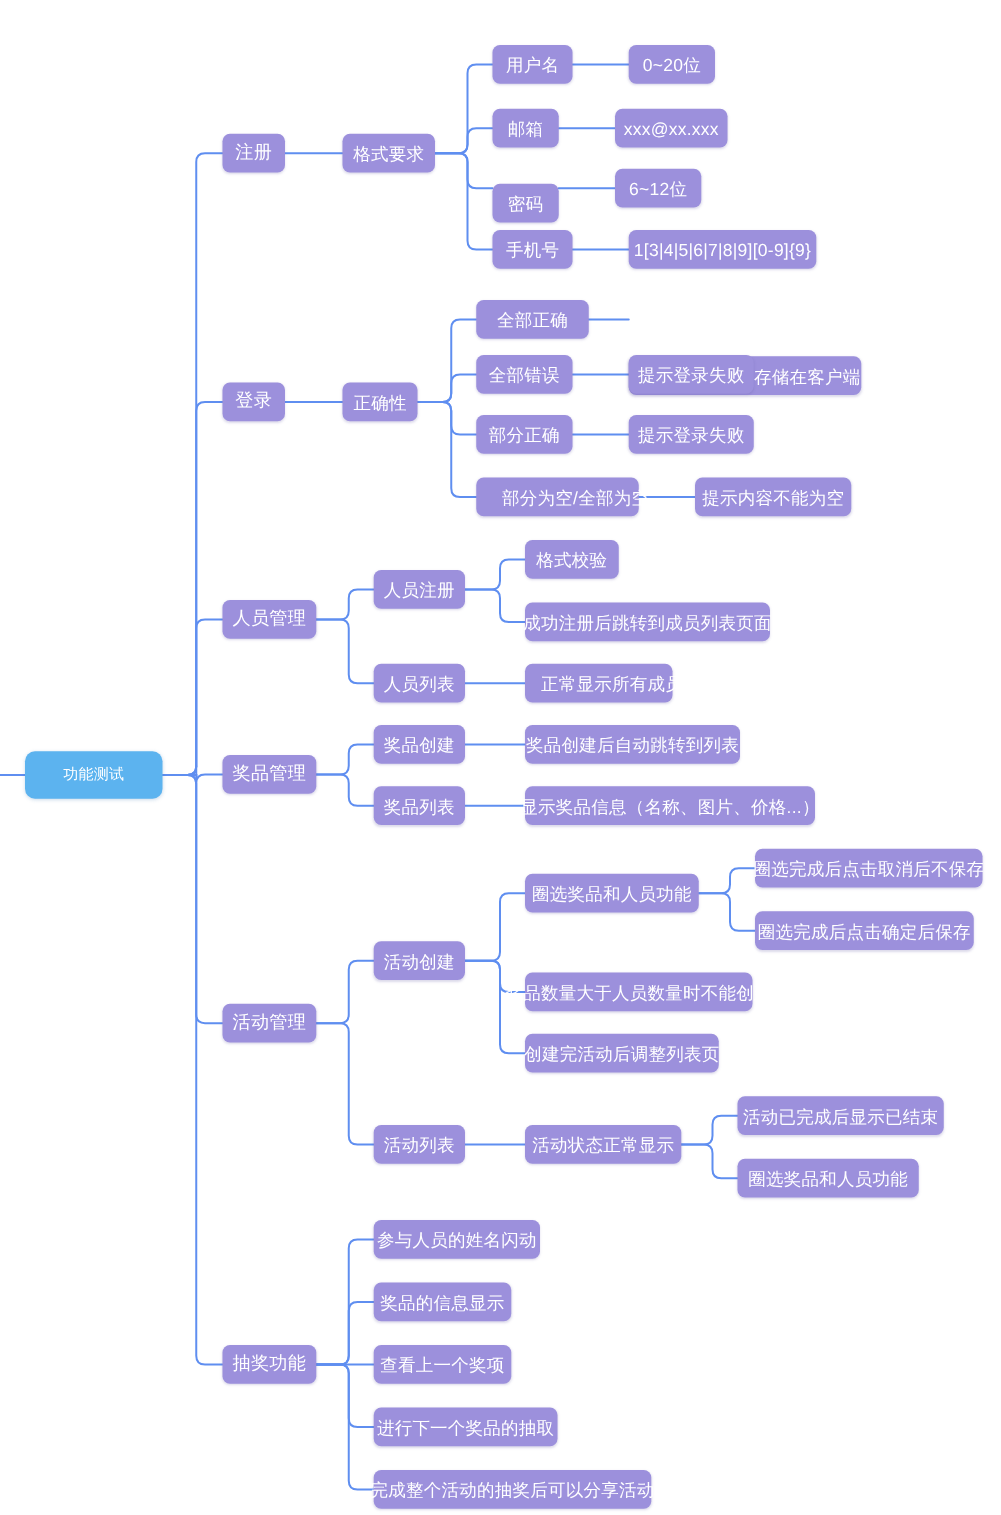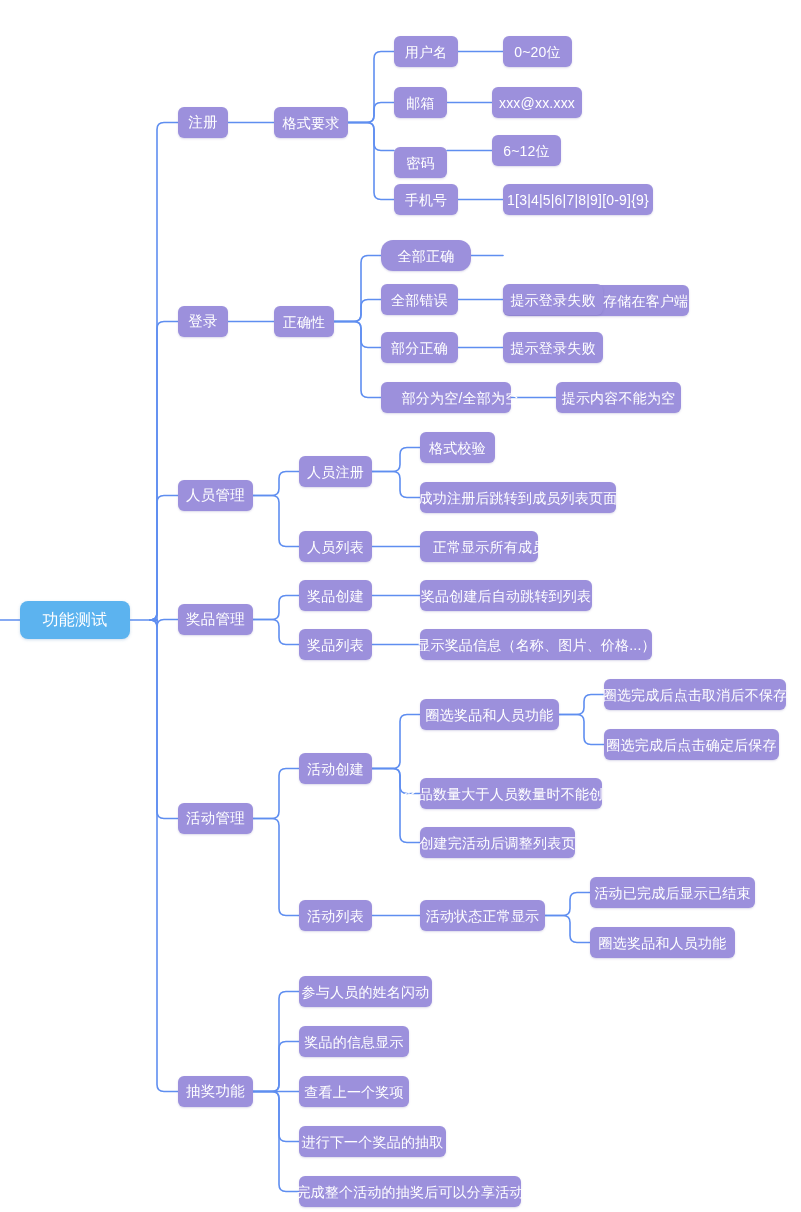--- a/index.html
+++ b/index.html
@@ -39,24 +39,25 @@
     font-size: 14px;
     line-height: 1;
     white-space: nowrap;
     letter-spacing: 0.2px;
     background: #9c90dc;
     box-shadow: 0 1px 2px rgba(90, 80, 160, 0.22);
   }
   .node.root {
     background: #5cb3ef;
     height: 38px;
-    font-size: 16px;
+    font-size: 12px;
     border-radius: 8px;
     padding: 0 16px;
     box-shadow: 0 1px 3px rgba(60, 120, 180, 0.25);
+    font-family: Liberation Mono, monospace;
   }
   .node.lvl1 {
     font-size: 14.5px;
   }
 </style>
 </head>
 <body>
 
 <div id="mindmap">
   <svg id="connectors" viewBox="0 0 801 1212" xmlns="http://www.w3.org/2000/svg">
@@ -118,21 +119,21 @@
       <div class="node" style="left:394px;top:36px;width:64px;" title="用户名">用户名</div>
       <div class="node" style="left:503px;top:36px;width:69px;" title="0~20位">0~20位</div>
       <div class="node" style="left:394px;top:87px;width:53px;" title="邮箱">邮箱</div>
       <div class="node" style="left:492px;top:87px;width:90px;" title="xxx@xx.xxx">xxx@xx.xxx</div>
       <div class="node" style="left:394px;top:135px;width:53px;margin-top:12px;" title="密码">密码</div>
       <div class="node" style="left:492px;top:135px;width:69px;" title="6~12位">6~12位</div>
       <div class="node" style="left:394px;top:184px;width:64px;" title="手机号">手机号</div>
       <div class="node" style="left:503px;top:184px;width:150px;" title="1[3|4|5|6|7|8|9][0-9]{9}">1[3|4|5|6|7|8|9][0-9]{9}</div>
       <div class="node lvl1" style="left:178px;top:306px;width:50px;" title="登录">登录</div>
       <div class="node" style="left:274px;top:306px;width:60px;" title="正确性">正确性</div>
-      <div class="node" style="left:381px;top:240px;width:90px;border-radius:12px;" title="全部正确">全部正确</div>
+      <div class="node" style="left:381px;top:240px;width:90px;" title="全部正确">全部正确</div>
       <div class="node" style="left:503px;top:240px;width:186px;margin-top:45px;" title="登录后收到令牌存储在客户端">登录后收到令牌存储在客户端</div>
       <div class="node" style="left:381px;top:284px;width:77px;" title="全部错误">全部错误</div>
       <div class="node" style="left:503px;top:284px;width:100px;" title="提示登录失败">提示登录失败</div>
       <div class="node" style="left:381px;top:332px;width:77px;" title="部分正确">部分正确</div>
       <div class="node" style="left:503px;top:332px;width:100px;" title="提示登录失败">提示登录失败</div>
       <div class="node" style="left:381px;top:382px;width:130px;padding-left:40px;" title="部分为空/全部为空">部分为空/全部为空</div>
       <div class="node" style="left:556px;top:382px;width:125px;" title="提示内容不能为空">提示内容不能为空</div>
       <div class="node lvl1" style="left:178px;top:480px;width:75px;" title="人员管理">人员管理</div>
       <div class="node" style="left:299px;top:456px;width:73px;" title="人员注册">人员注册</div>
       <div class="node" style="left:420px;top:432px;width:75px;" title="格式校验">格式校验</div>

